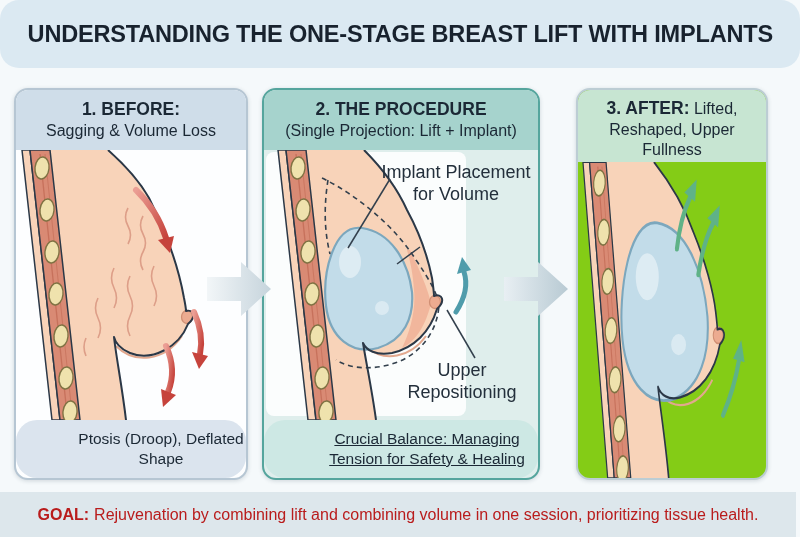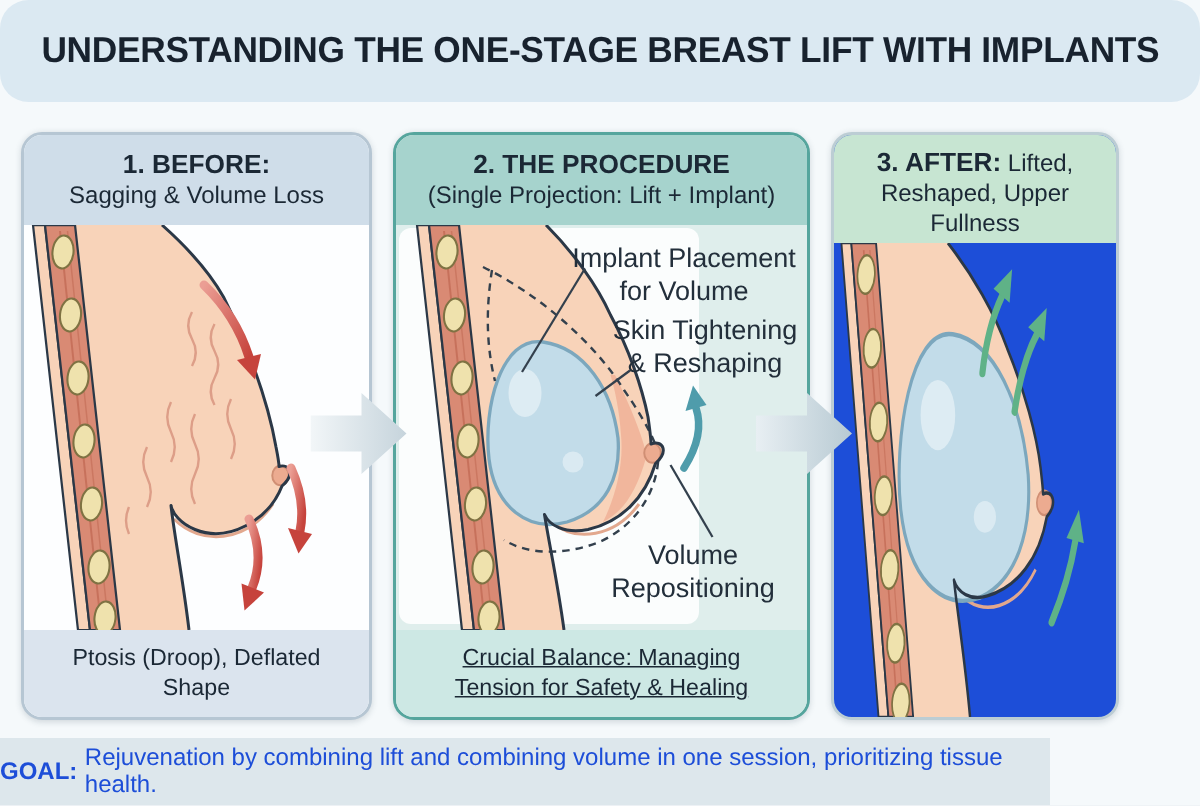--- a/index.html
+++ b/index.html
@@ -7,46 +7,46 @@
         font-family:"Liberation Sans",sans-serif;color:#1b2835;}
   .title-band{position:absolute;top:0;left:0;width:800px;height:68px;background:#dbe9f2;
         display:flex;align-items:center;justify-content:center;border-radius:19px;}
   .title-band h1{margin:0;font-size:24px;font-weight:bold;color:#18222e;letter-spacing:-0.2px;
         transform:scaleX(0.98);white-space:nowrap;}
   .panel{position:absolute;top:88px;height:392px;border-radius:14px;border:2px solid #ccc;
         display:flex;flex-direction:column;overflow:hidden;box-sizing:border-box;
         box-shadow:0 1px 4px rgba(40,60,80,.18);}
   .panel.before{left:14px;width:234px;border-color:#b6c6d3;background:#fdfeff;}
   .panel.procedure{left:262px;width:278px;border-color:#55a59d;background:#dfeeec;}
-  .panel.after{left:554px;width:192px;border-color:#bccdd4;background:#1d4ed8;}
+  .panel.after{left:576px;width:192px;border-color:#bccdd4;background:#84cc16;}
   .panel-header{flex:0 0 60px;display:flex;flex-direction:column;align-items:center;justify-content:center;
         text-align:center;font-size:16px;line-height:1.25;padding:2px 8px;box-sizing:border-box;}
   .panel-header b{font-size:17.5px;}
   .before .panel-header{background:#cfdde9;}
   .procedure .panel-header{background:#a6d3cd;text-align:center;}
   .after .panel-header{background:#c7e5d2;display:block;padding-top:8px;}
   .before .panel-header b,.procedure .panel-header b{display:block;}
   .after .panel-header b{display:inline;}
   .panel-body{flex:1;position:relative;}
   .illus{position:absolute;left:0;top:0;width:100%;height:100%;}
-  .panel-caption{flex:0 0 58px;display:flex;align-items:center;justify-content:center;
-        text-align:center;font-size:15.5px;line-height:1.28;}
+  .panel-caption{flex:0 0 58px;display:flex;align-items:center;justify-content:flex-end;
+        text-align:center;font-size:15.5px;line-height:1.28;border-radius:21px;}
   .before .panel-caption{background:#dbe4ee;}
   .procedure .panel-caption{background:#cde8e4;text-decoration:underline;}
   .after .panel-caption{background:#dbeae2;}
   .before .cap{max-width:170px;}
   .procedure .cap{max-width:222px;}
   .after .cap{max-width:208px;}
   .anno{position:absolute;font-size:18px;color:#232f3b;text-align:center;line-height:1.2;z-index:3;}
   .anno1{top:12px;right:6px;width:152px;}
   .anno2{top:60px;right:2px;width:132px;}
   .anno3{top:210px;right:12px;width:128px;}
   .flow-arrow{position:absolute;z-index:6;}
-  .footer-band{position:absolute;left:0;top:492px;width:700px;height:45px;background:#dde7ec;
-        display:flex;align-items:center;justify-content:center;font-size:16px;color:#1d4ed8;}
+  .footer-band{position:absolute;left:0;top:492px;width:796px;height:45px;background:#dde7ec;
+        display:flex;align-items:center;justify-content:center;font-size:16px;color:#b91c1c;}
   .footer-band b{margin-right:5px;}
 </style>
 </head>
 <body>
 
 <div class="page">
 
   <div class="title-band">
     <h1>UNDERSTANDING THE ONE-STAGE BREAST LIFT WITH IMPLANTS</h1>
   </div>
@@ -156,22 +156,21 @@
           <line x1="126" y1="29" x2="84" y2="98"></line>
           <line x1="156" y1="97" x2="133" y2="114"></line>
           <line x1="211" y1="208" x2="183" y2="160"></line>
         </g>
         <g>
           <path d="M192,162 Q206,140 200,122" stroke="#4f9cab" stroke-width="5" fill="none" stroke-linecap="round"></path>
           <polygon points="193,124 207,120 198,107" fill="#4f9cab"></polygon>
         </g>
       </svg>
       <div class="anno anno1">Implant Placement for Volume</div>
-      <div class="anno anno2">Skin Tightening &amp; Reshaping</div>
-      <div class="anno anno3">Volume Repositioning</div>
+      <div class="anno anno3">Upper Repositioning</div>
     </div>
     <div class="panel-caption">
       <span class="cap">Crucial Balance: Managing Tension for Safety &amp; Healing</span>
     </div>
   </div>
 
   <div class="panel after">
     <div class="panel-header">
       <b>3. AFTER:</b><span> Lifted, Reshaped, Upper Fullness</span>
     </div>

